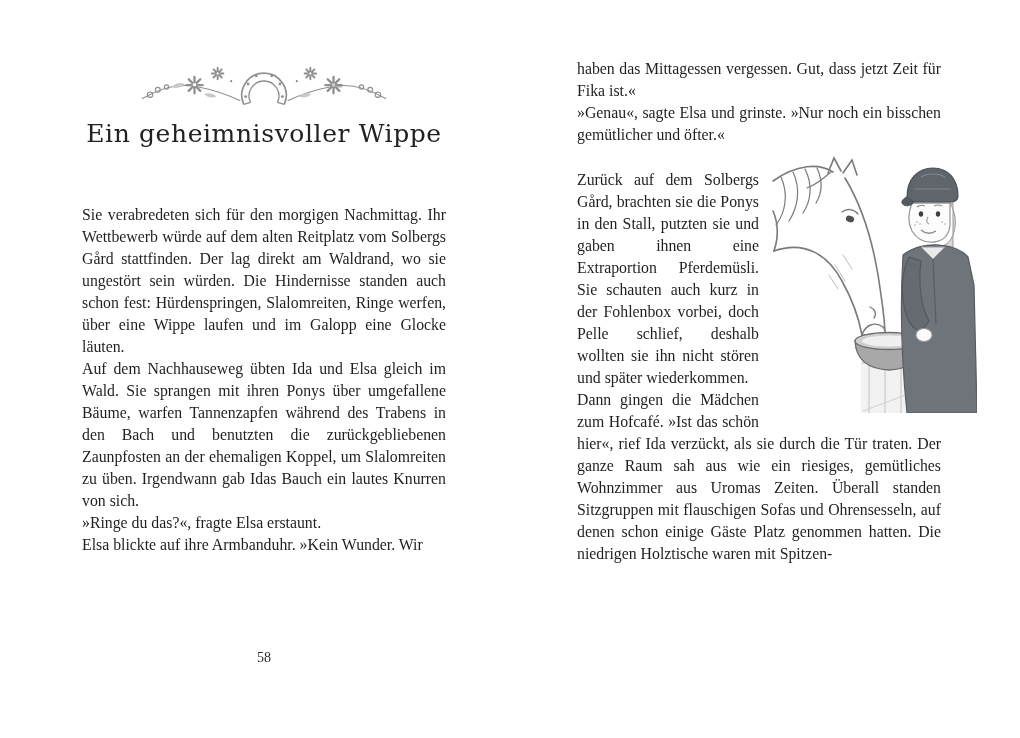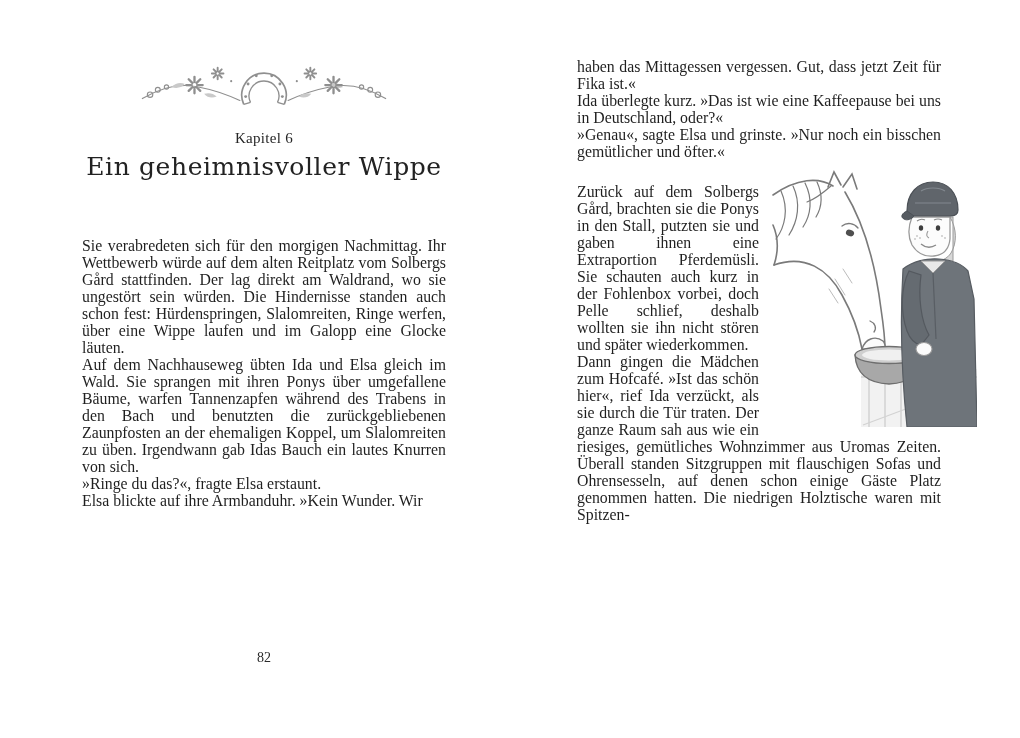--- a/index.html
+++ b/index.html
@@ -41,21 +41,21 @@
     margin-top: 5px;
     text-align: center;
     font-family: "DejaVu Serif", serif;
     font-size: 25px;
     letter-spacing: 0.6px;
     color: #222222;
   }
 
   .body-text {
     font-size: 15.8px;
-    line-height: 17px;
+    line-height: 22px;
     text-align: justify;
     hyphens: auto;
     -webkit-hyphens: auto;
   }
   .body-text p { margin: 0; }
 
   .page-left .body-text { margin-top: 56px; }
   .page-right .body-text { margin-top: 58px; }
 
   .para-gap { height: 22.5px; }
@@ -139,38 +139,36 @@
             <circle cx="122" cy="18.5" r="1.5"></circle>
           <circle cx="138" cy="18.5" r="1.5"></circle>
             <circle cx="146.5" cy="27" r="1.5"></circle>
             <circle cx="149" cy="40" r="1.5"></circle>
           <circle cx="96" cy="24" r="1.1"></circle>
             <circle cx="164" cy="24" r="1.1"></circle>
         </g>
       </svg>
     </div>
 
-    <div class="chapter-label">Kapitel 6</div>
     <div class="chapter-title">Ein geheimnisvoller Wippe</div>
 
     <div class="body-text">
       <p>Sie verabredeten sich für den morgigen Nachmittag. Ihr Wettbewerb würde auf dem alten Reitplatz vom Solbergs Gård stattfinden. Der lag direkt am Waldrand, wo sie ungestört sein würden. Die Hindernisse standen auch schon fest: Hürdenspringen, Slalomreiten, Ringe werfen, über eine Wippe laufen und im Galopp eine Glocke läuten.</p>
       <p>Auf dem Nachhauseweg übten Ida und Elsa gleich im Wald. Sie sprangen mit ihren Ponys über umgefallene Bäume, warfen Tannenzapfen während des Trabens in den Bach und benutzten die zurückgebliebenen Zaunpfosten an der ehemaligen Koppel, um Slalomreiten zu üben. Irgendwann gab Idas Bauch ein lautes Knurren von sich.</p>
       <p>»Ringe du das?«, fragte Elsa erstaunt.</p>
       <p>Elsa blickte auf ihre Armbanduhr. »Kein Wunder. Wir</p>
     </div>
 
-    <div class="page-number">82</div>
+    <div class="page-number">58</div>
   </div>
 
   <div class="page page-right">
 
     <div class="body-text">
       <p>haben das Mittagessen vergessen. Gut, dass jetzt Zeit für Fika ist.«</p>
-      <p>Ida überlegte kurz. »Das ist wie eine Kaffeepause bei uns in Deutschland, oder?«</p>
       <p>»Genau«, sagte Elsa und grinste. »Nur noch ein bisschen gemütlicher und öfter.«</p>
 
       <div class="para-gap"></div>
 
       <div class="illustration-float">
         <svg viewBox="0 0 206 258" width="206" height="258">
 
           <g stroke="#c6c6c6" stroke-width="1.1">
             <rect x="90" y="200" width="116" height="58" fill="#f2f2f2" stroke="none"></rect>
             <line x1="98" y1="200" x2="98" y2="258"></line>

